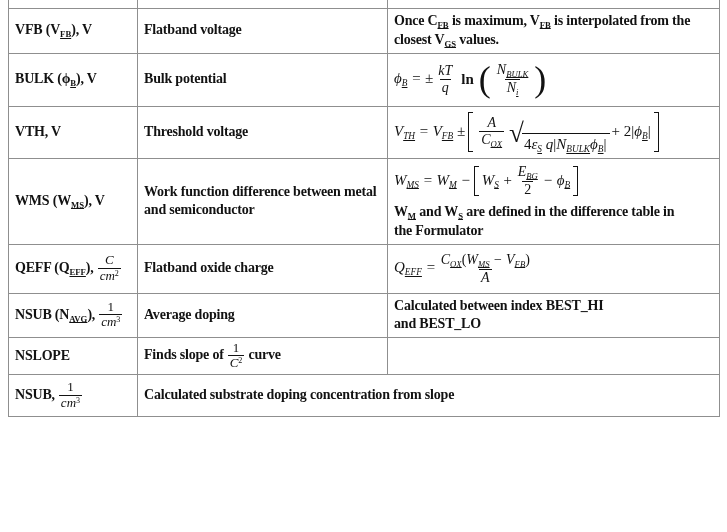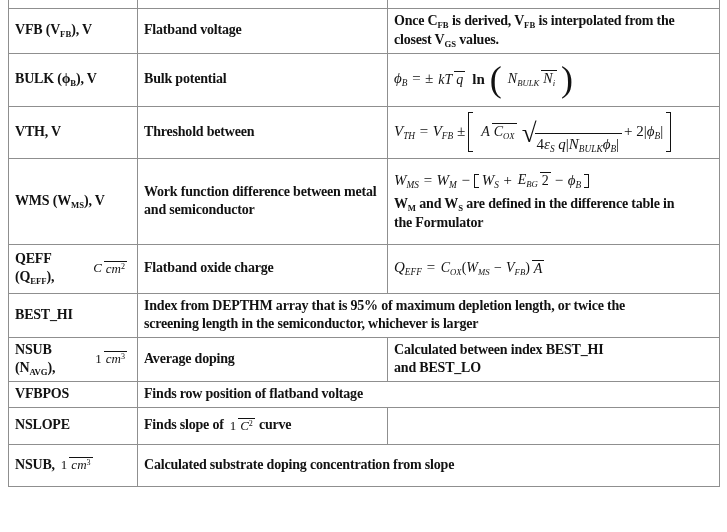--- a/index.html
+++ b/index.html
@@ -14,26 +14,26 @@
   td {
     border:1px solid #8f8f8f;
     vertical-align:middle;
     padding:3px 6px;
     font-size:14px; font-weight:bold; letter-spacing:-0.2px; line-height:1.32;
   }
   tr.partial td { border-top:none; height:8px; padding:0; }
   .cname { }
   .nwrap { display:flex; align-items:center; flex-wrap:nowrap; }
   
-  .sb { font-size:0.62em; vertical-align:-0.3em; letter-spacing:0; }
+  .sb { font-size:0.62em; vertical-align:-0.3em; letter-spacing:0;text-decoration:underline; }
   .sp { font-size:0.62em; vertical-align:0.55em; letter-spacing:0; }
   .rm { font-style:normal; }
   .it { font-style:italic; }
   
-  .frac { display:inline-flex; flex-direction:row; align-items:center; line-height:1.12; text-align:center; vertical-align:middle; }
+  .frac { display:inline-flex; flex-direction:column; align-items:center; line-height:1.12; text-align:center; vertical-align:middle; }
   .frac .fden { border-top:1px solid #121212; padding:0 2px; }
   .frac .fnum { padding:0 2px; }
   .mfrac { font-weight:normal; font-size:13px; margin:0 3px; letter-spacing:0; }
   
   .formula {
     display:flex; align-items:center;
     font-style:italic; font-weight:normal; font-size:15px; letter-spacing:0;
     line-height:1.15;
   }
   .formula .frac { font-size:14px; margin:0 3px; }
@@ -63,21 +63,21 @@
     <tbody>
         <tr class="partial" style="height:8px">
       <td></td>
       <td></td>
       <td></td>
     </tr>
 
     <tr style="height:39px">
       <td class="cname"><span><span>VFB (V</span><span class="sb">FB</span><span>), V</span></span></td>
       <td><span>Flatband voltage</span></td>
-      <td><span class="note"><span>Once C</span><span class="sb">FB</span><span> is derived, V</span><span class="sb">FB</span><span> is interpolated from the closest V</span><span class="sb">GS</span><span> values.</span></span></td>
+      <td><span class="note"><span>Once C</span><span class="sb">FB</span><span> is maximum, V</span><span class="sb">FB</span><span> is interpolated from the closest V</span><span class="sb">GS</span><span> values.</span></span></td>
     </tr>
 
     <tr style="height:53px">
       <td class="cname"><span><span>BULK (ϕ</span><span class="sb">B</span><span>), V</span></span></td>
       <td><span>Bulk potential</span></td>
       <td>
         <span class="formula">
           <span><span>ϕ</span><span class="sb">B</span><span> = ±</span></span>
           <span class="frac">
                 <span class="fnum"><span>kT</span></span>
@@ -89,21 +89,21 @@
                 <span class="fnum"><span>N</span><span class="sb">BULK</span></span>
                 <span class="fden"><span>N</span><span class="sb">i</span></span>
               </span>
           <span class="bigp">)</span>
         </span>
       </td>
     </tr>
 
     <tr style="height:52px">
       <td class="cname"><span><span>VTH, V</span></span></td>
-      <td><span>Threshold between</span></td>
+      <td><span>Threshold voltage</span></td>
       <td>
         <span class="formula">
           <span><span>V</span><span class="sb">TH</span><span> = V</span><span class="sb">FB</span><span> ±</span></span>
           <span class="sqb l"></span>
           <span class="frac">
                 <span class="fnum"><span>A</span></span>
                 <span class="fden"><span>C</span><span class="sb">OX</span></span>
               </span>
           <span class="sqrt">
             <span class="rsign">√</span>
@@ -150,44 +150,36 @@
           <span><span>Q</span><span class="sb">EFF</span><span> =</span></span>
           <span class="frac">
                 <span class="fnum"><span>C</span><span class="sb">OX</span><span class="rm">(</span><span>W</span><span class="sb">MS</span><span> − V</span><span class="sb">FB</span><span class="rm">)</span></span>
                 <span class="fden"><span>A</span></span>
               </span>
         </span>
       </td>
     </tr>
 
 
-    <tr style="height:42px">
-      <td class="cname"><span><span>BEST_HI</span></span></td>
-      <td colspan="2"><span><span>Index from DEPTHM array that is 95% of maximum depletion length, or twice the</span><br><span>screening length in the semiconductor, whichever is larger</span></span></td>
-    </tr>
 
     <tr style="height:39px">
       <td class="cname">
         <span class="nwrap">
           <span><span>NSUB (N</span><span class="sb">AVG</span><span>), </span></span>
           <span class="frac mfrac" style="margin-left: 4px; margin-right: 4px;">
                 <span class="fnum"><span>1</span></span>
                 <span class="fden"><span class="it">cm</span><span class="sp">3</span></span>
               </span>
         </span>
       </td>
       <td><span>Average doping</span></td>
       <td><span class="note"><span>Calculated between index BEST_HI</span><br><span>and BEST_LO</span></span></td>
     </tr>
 
 
-    <tr style="height:22px">
-      <td class="cname"><span><span>VFBPOS</span></span></td>
-      <td colspan="2"><span>Finds row position of flatband voltage</span></td>
-    </tr>
 
     <tr style="height:37px">
       <td class="cname"><span><span>NSLOPE</span></span></td>
       <td>
         <span><span>Finds slope of</span></span><span class="frac mfrac" style="margin-left: 4px; margin-right: 4px;">
               <span class="fnum"><span>1</span></span>
               <span class="fden"><span class="it">C</span><span class="sp">2</span></span>
             </span><span><span>curve</span></span>
       </td>
       <td></td>

